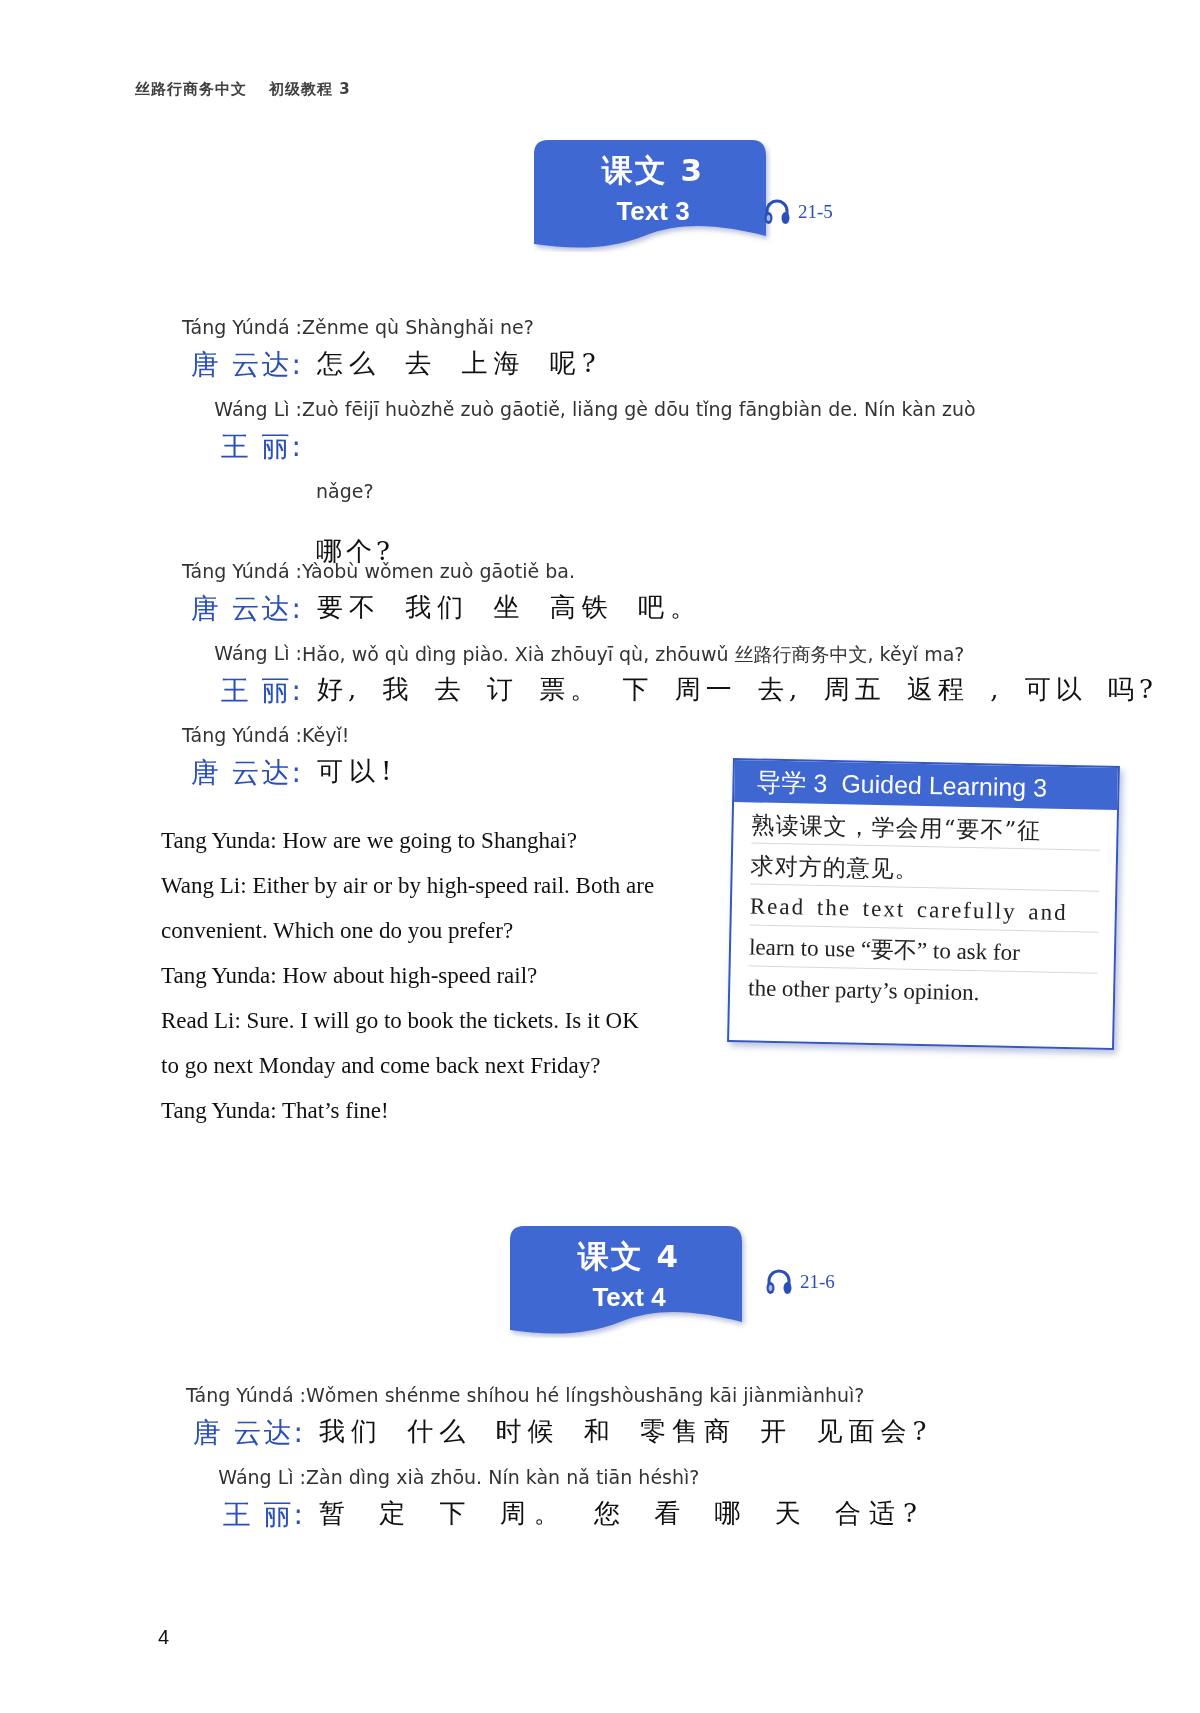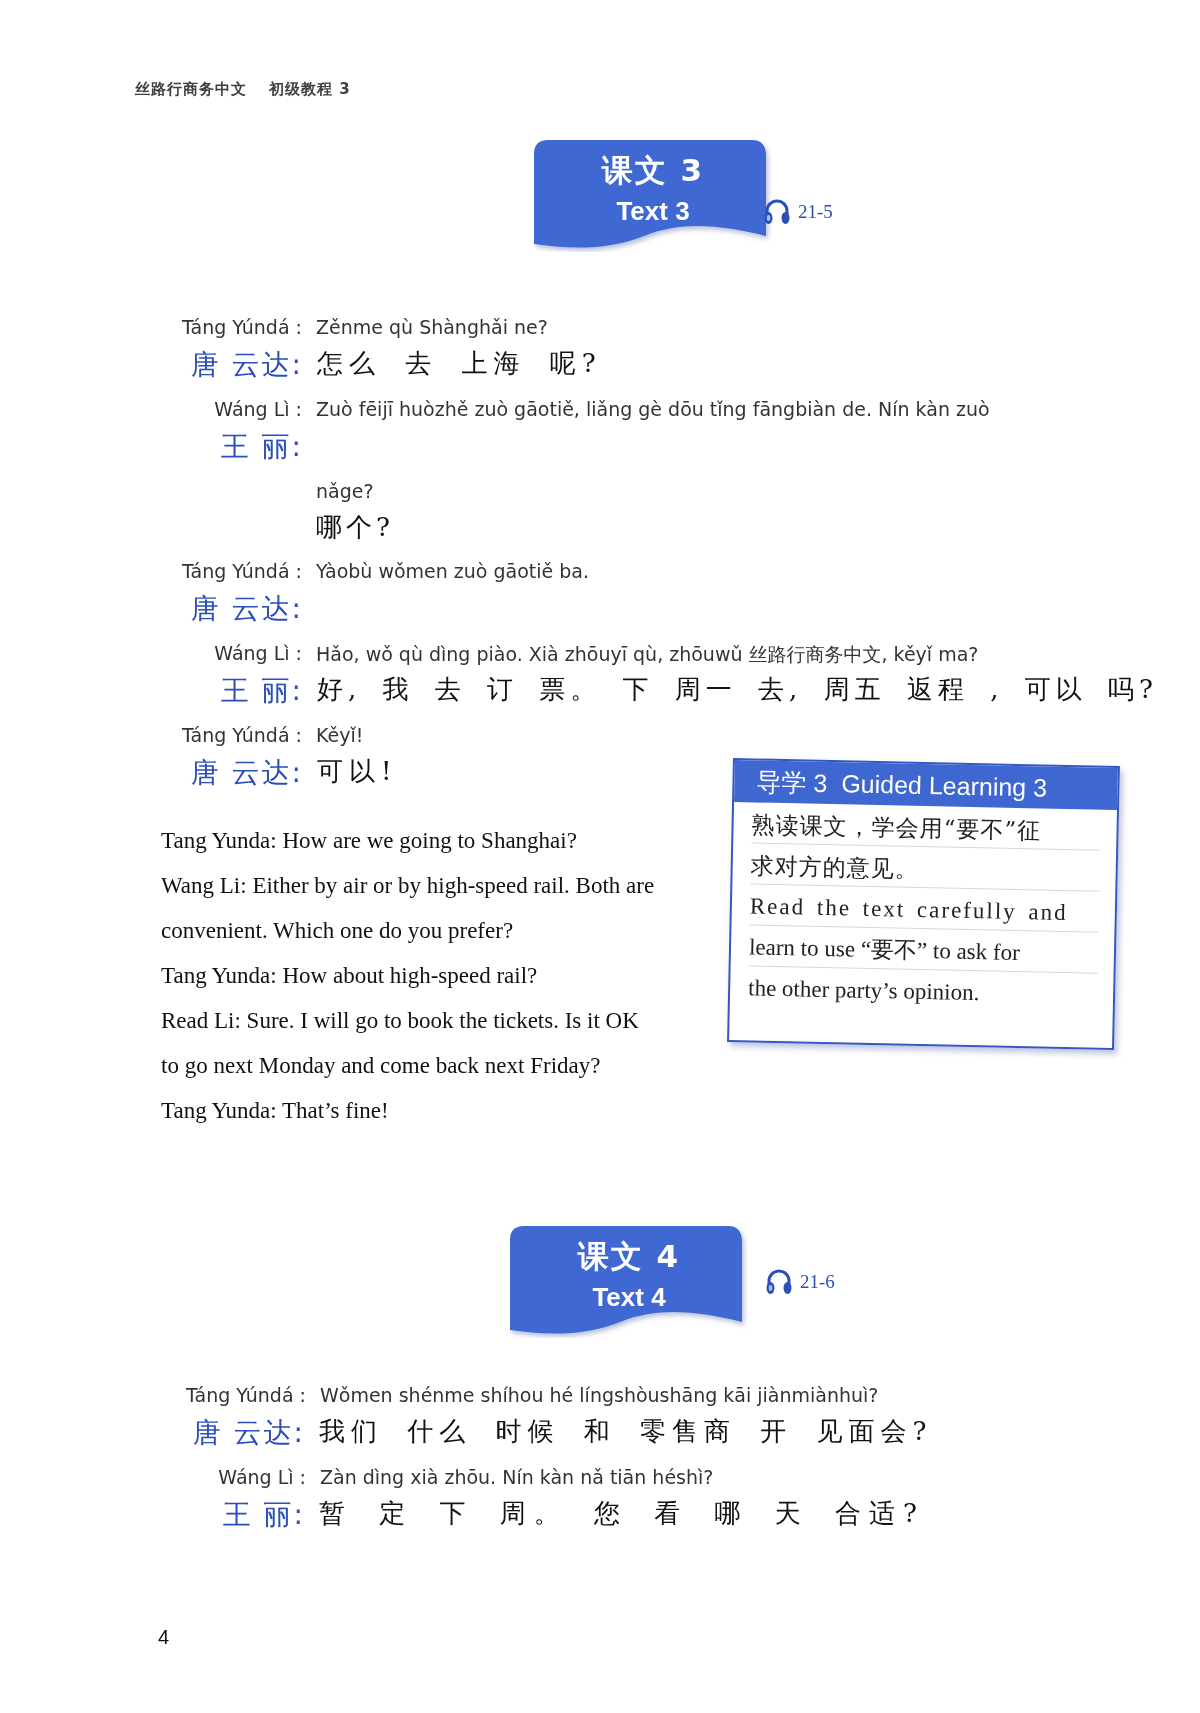--- a/index.html
+++ b/index.html
@@ -15,21 +15,21 @@
   .banner-title { position: absolute; left: 0; width: 238px; text-align: center; color: #ffffff;
                   font-family: "DejaVu Sans", sans-serif; font-weight: bold; }
   .banner-title.cn { top: 10px; font-size: 31px; letter-spacing: 2px; }
   .banner-title.en { top: 56px; font-size: 26px; font-family: "Liberation Sans", sans-serif; }
 
   .audio-tag { position: absolute; display: flex; align-items: center; gap: 6px;
                font-family: "Liberation Serif", serif; font-size: 19px; color: #2b4fb8; }
   .audio-tag svg { width: 30px; height: 28px; }
   .pinyin-row { position: absolute; display: flex; font-family: "DejaVu Sans", sans-serif;
                 font-size: 19px; color: #333; white-space: nowrap; }
-  .pinyin-speaker { display: inline-block; text-align: right; margin-right: 14px; }
+  .pinyin-speaker { display: inline-block; text-align: right; }
   .hanzi-row { position: absolute; display: flex; white-space: nowrap; }
   .hanzi-speaker { display: inline-block; text-align: right; color: #2b4fb8; font-size: 28px;
                    font-family: "DejaVu Sans", sans-serif; margin-right: 14px; letter-spacing: 2px; }
   .hanzi-text { font-family: "DejaVu Serif", serif; font-size: 26px; color: #111; letter-spacing: 6px; word-spacing: 10px; }
   .cont-pinyin { position: absolute; font-size: 19px; color: #333; font-family: "DejaVu Sans", sans-serif; }
   .cont-hanzi { position: absolute; font-size: 26px; color: #111; font-family: "DejaVu Serif", serif; letter-spacing: 4px; }
 
   .translation { position: absolute; left: 161px; top: 818px; width: 560px;
                  font-family: "Liberation Serif", serif; font-size: 23px; color: #111; line-height: 45px; }
   .translation p { margin: 0; }
@@ -90,28 +90,29 @@
 </div>
 
 <div class="pinyin-row" style="left:168px; top:398px;">
   <span class="pinyin-speaker" style="width:134px;">Wáng Lì :</span>
   <span>Zuò fēijī  huòzhě zuò gāotiě,  liǎng gè dōu tǐng fāngbiàn de.  Nín kàn zuò</span>
 </div>
 <div class="hanzi-row" style="left:175px; top:428px;">
   <span class="hanzi-speaker" style="width:128px;">王 丽:</span>
 </div>
 <div class="cont-pinyin" style="left:316px; top:480px;">nǎge?</div>
-<div class="cont-hanzi" style="left:316px; top:510px;text-align:right;">哪个?</div>
+<div class="cont-hanzi" style="left:316px; top:534px;text-align:right;">哪个?</div>
 
 <div class="pinyin-row" style="left:168px; top:560px;">
   <span class="pinyin-speaker" style="width:134px;">Táng Yúndá :</span>
   <span>Yàobù wǒmen zuò gāotiě ba.</span>
 </div>
 <div class="hanzi-row" style="left:175px; top:590px;">
   <span class="hanzi-speaker" style="width:128px;">唐  云达:</span>
+  <span class="hanzi-text">要不 我们 坐 高铁 吧。</span>
 </div>
 
 <div class="pinyin-row" style="left:168px; top:642px;">
   <span class="pinyin-speaker" style="width:134px;">Wáng Lì :</span>
   <span>Hǎo,  wǒ qù dìng piào.  Xià zhōuyī qù,  zhōuwǔ 丝路行商务中文,  kěyǐ  ma?</span>
 </div>
 <div class="hanzi-row" style="left:175px; top:672px;">
   <span class="hanzi-speaker" style="width:128px;">王 丽:</span>
   <span class="hanzi-text" style="letter-spacing:5px; word-spacing:8px;">好, 我 去 订 票。 下 周一 去, 周五 返程 , 可以 吗?</span>
 </div>

